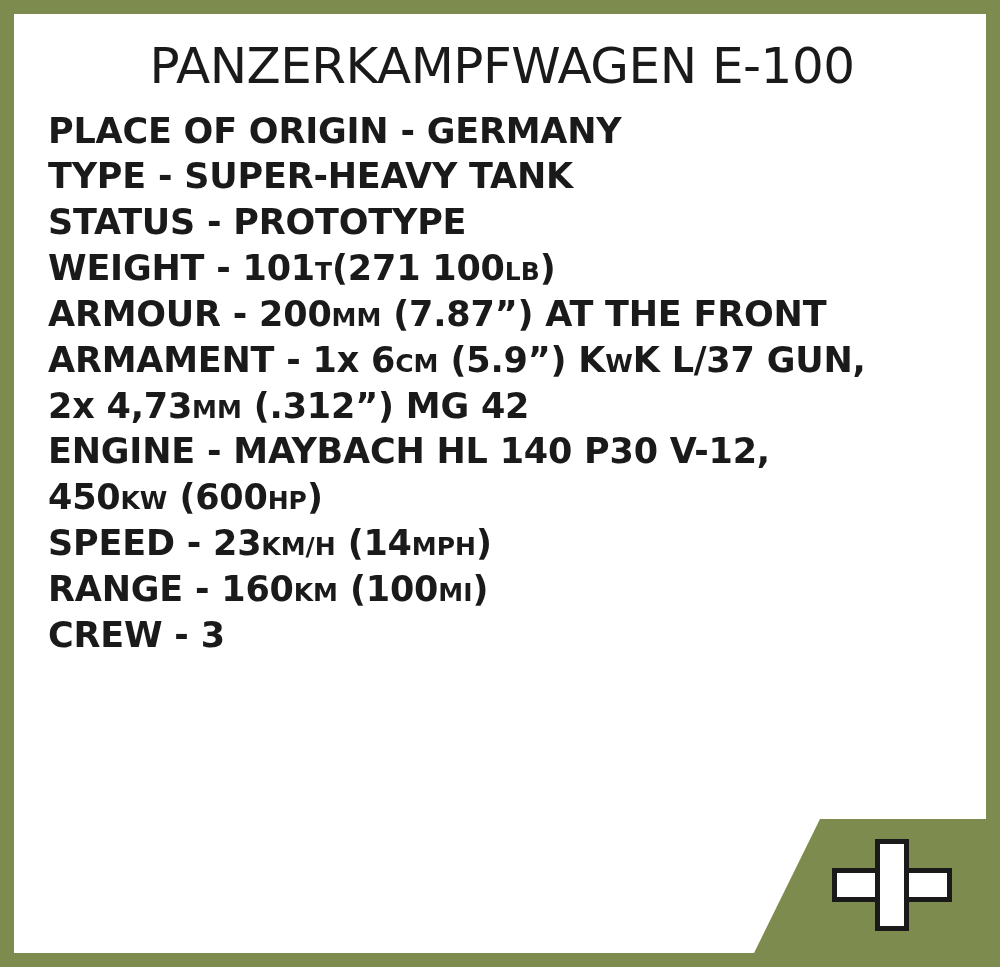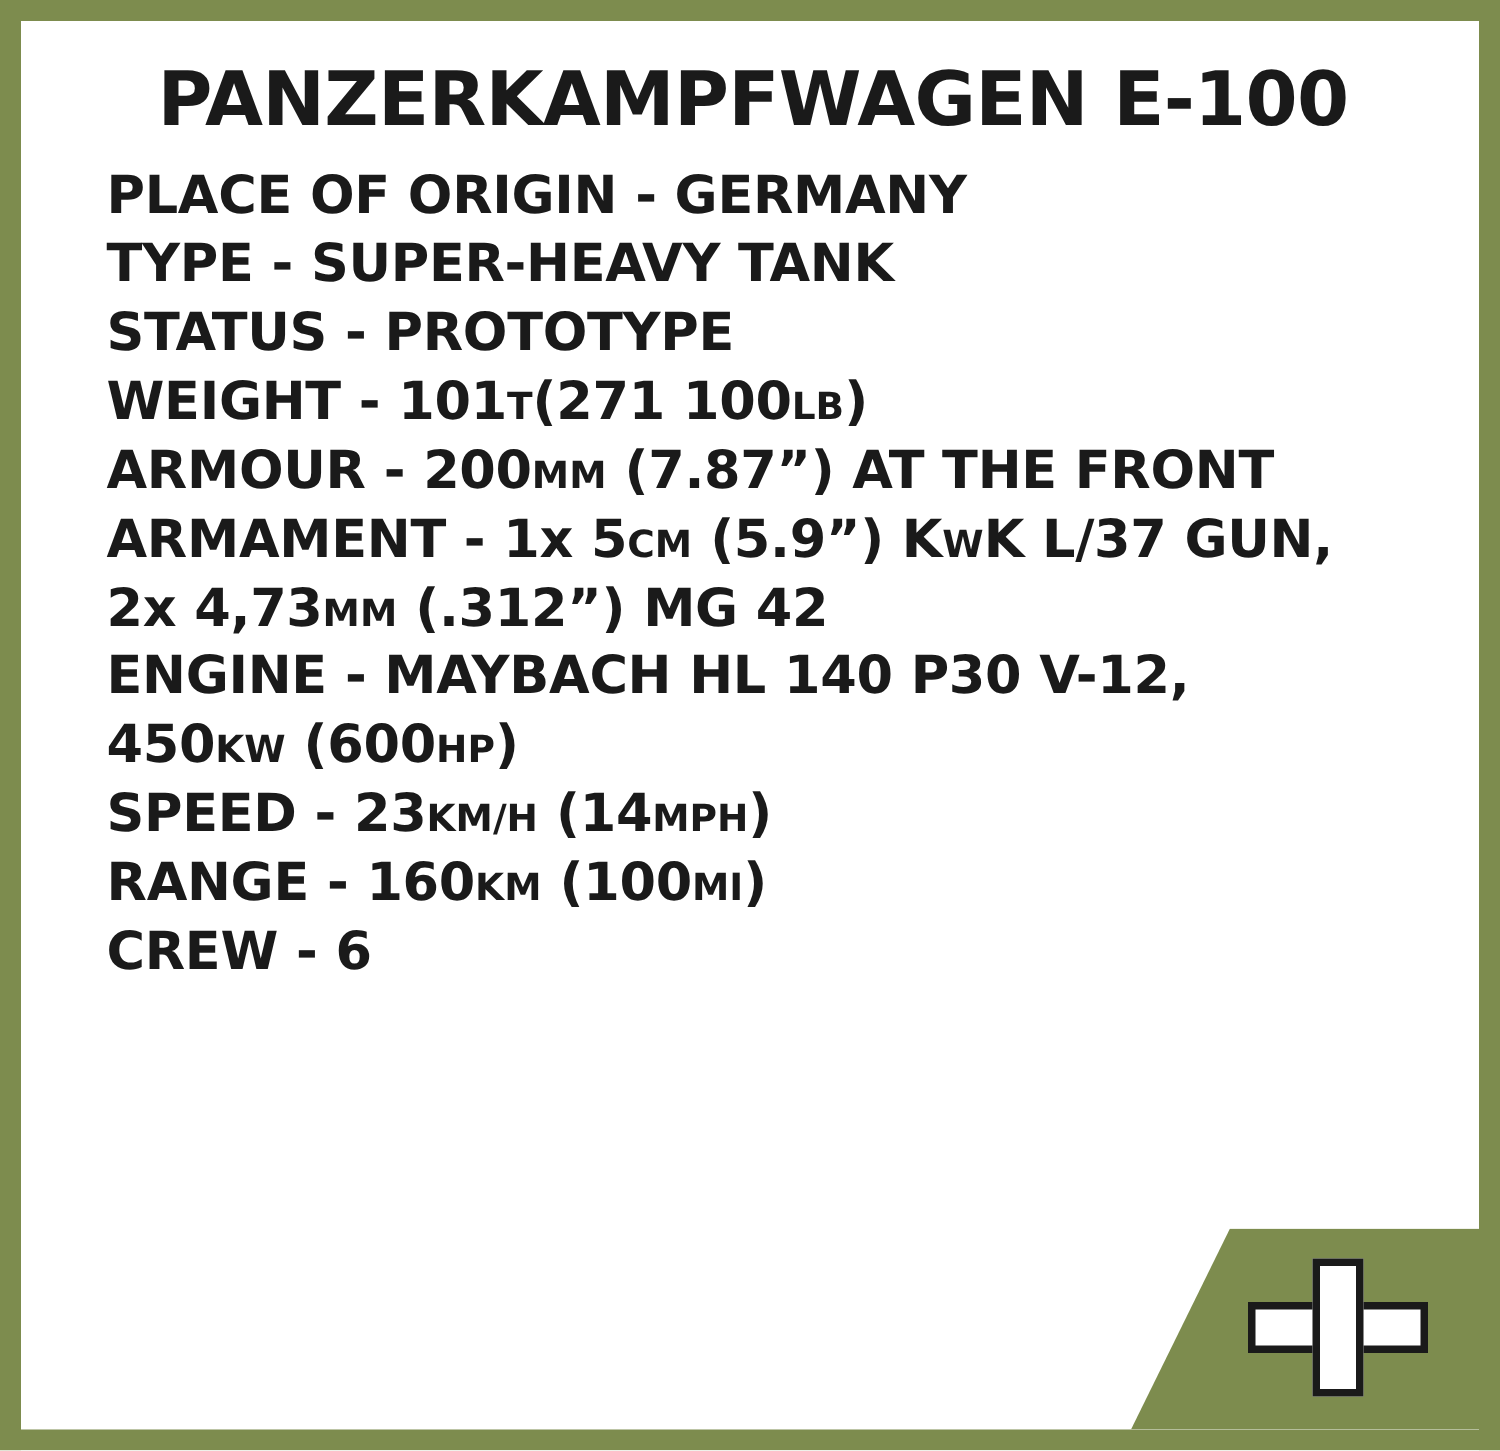--- a/index.html
+++ b/index.html
@@ -31,42 +31,41 @@
     left: 14px;
     top: 14px;
     right: 14px;
     bottom: 14px;
     padding: 26px 30px 0 34px;
     box-sizing: border-box;
   }
 
   .title {
     font-size: 50px;
-    font-weight: 700;
+    font-weight: 400;
     letter-spacing: -0.5px;
     color: #1a1a1a;
     text-align: center;
     line-height: 1.05;
     margin: 0 0 16px 0;
     white-space: nowrap;
   }
 
   .spec-list {
     margin: 0;
     padding: 0;
     list-style: none;
   }
   .spec-line {
     font-size: 35px;
     font-weight: 700;
     color: #1a1a1a;
     line-height: 1.31;
     letter-spacing: -0.2px;
     white-space: nowrap;
-    margin-left: 23px;
   }
   .spec-line .unit {
     font-size: 25px;
     font-weight: 700;
     letter-spacing: 0;
   }
 
   
   .badge {
     position: absolute;
@@ -130,27 +129,27 @@
   <div class="frame-right"></div>
 
   <div class="content">
     <h1 class="title">PANZERKAMPFWAGEN E-100</h1>
     <ul class="spec-list" id="spec-list">
         <li class="spec-line"><span class="">PLACE OF ORIGIN - GERMANY</span></li>
         <li class="spec-line"><span class="">TYPE - SUPER-HEAVY TANK</span></li>
         <li class="spec-line"><span class="">STATUS - PROTOTYPE</span></li>
         <li class="spec-line"><span class="">WEIGHT - 101</span><span class="unit">T</span><span class="">(271 100</span><span class="unit">LB</span><span class="">)</span></li>
         <li class="spec-line"><span class="">ARMOUR - 200</span><span class="unit">MM</span><span class=""> (7.87”) AT THE FRONT</span></li>
-        <li class="spec-line"><span class="">ARMAMENT - 1x 5</span><span class="unit">CM</span><span class=""> (5.9”) K</span><span class="unit">W</span><span class="">K L/37 GUN,</span></li>
+        <li class="spec-line"><span class="">ARMAMENT - 1x 6</span><span class="unit">CM</span><span class=""> (5.9”) K</span><span class="unit">W</span><span class="">K L/37 GUN,</span></li>
         <li class="spec-line"><span class="">2x 4,73</span><span class="unit">MM</span><span class=""> (.312”) MG 42</span></li>
         <li class="spec-line"><span class="">ENGINE - MAYBACH HL 140 P30 V-12,</span></li>
         <li class="spec-line"><span class="">450</span><span class="unit">KW</span><span class=""> (600</span><span class="unit">HP</span><span class="">)</span></li>
         <li class="spec-line"><span class="">SPEED - 23</span><span class="unit">KM/H</span><span class=""> (14</span><span class="unit">MPH</span><span class="">)</span></li>
         <li class="spec-line"><span class="">RANGE - 160</span><span class="unit">KM</span><span class=""> (100</span><span class="unit">MI</span><span class="">)</span></li>
-        <li class="spec-line"><span class="">CREW - 6</span></li>
+        <li class="spec-line"><span class="">CREW - 3</span></li>
       </ul>
   </div>
 
   <div class="badge">
     <div class="badge-bg"></div>
     <div class="cross">
       <div class="bar bar-h"></div>
       <div class="bar bar-v"></div>
       <div class="inner-fill"></div>
     </div>

